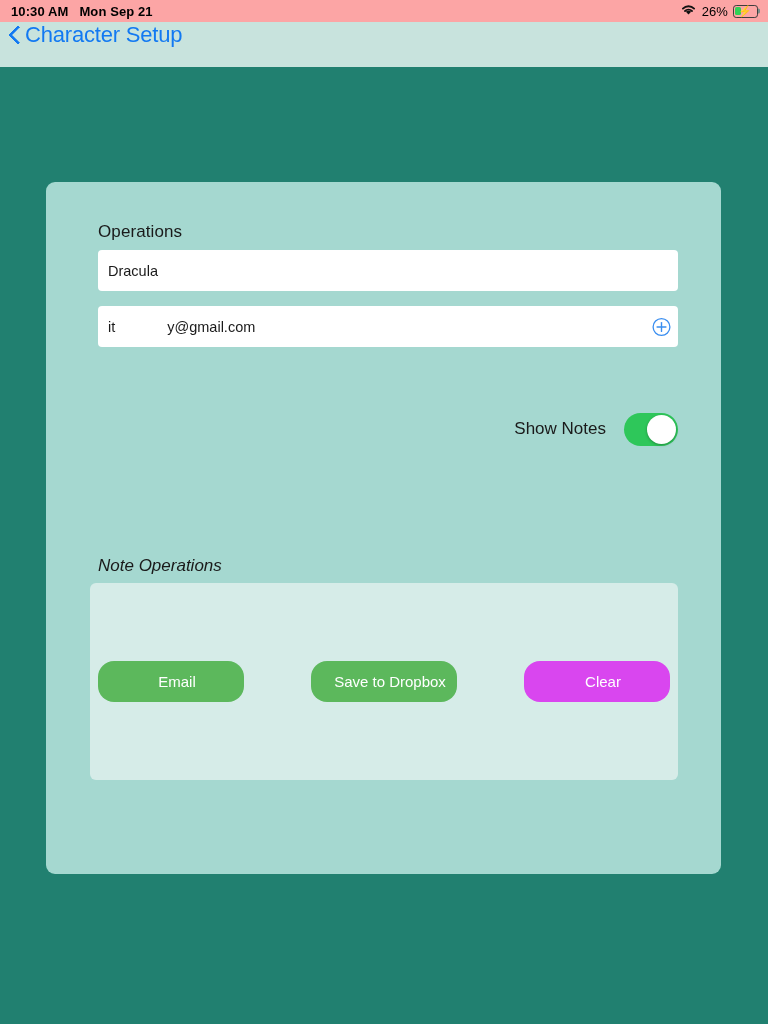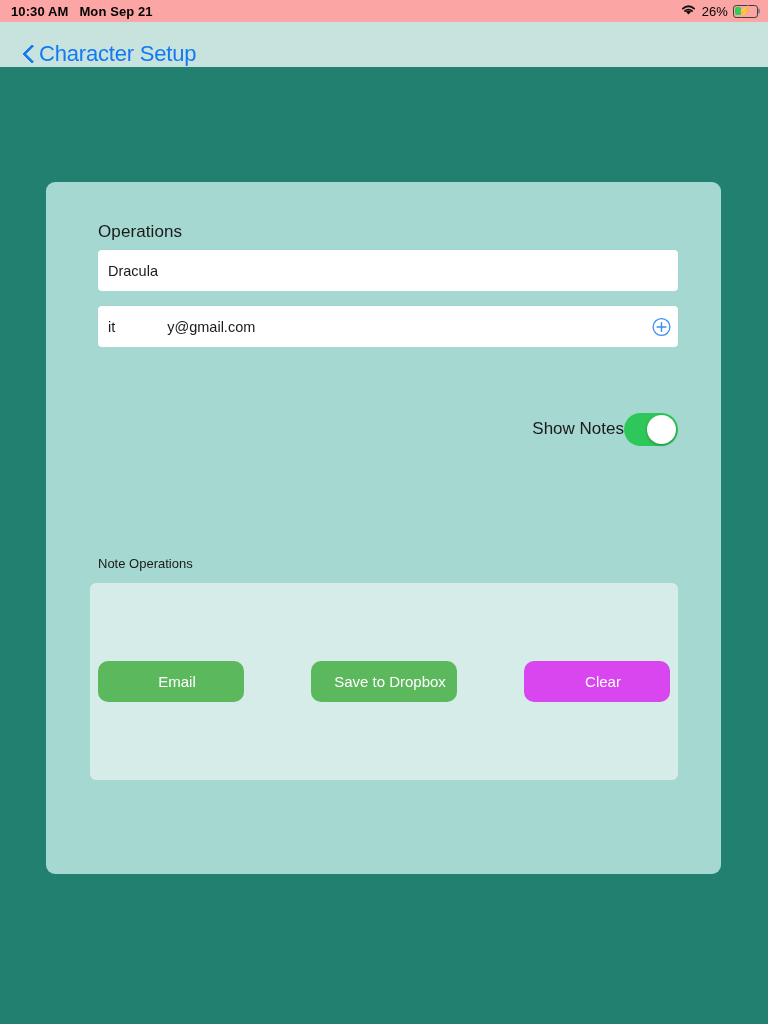--- a/index.html
+++ b/index.html
@@ -72,22 +72,22 @@
     font-size: 11px;
     line-height: 1;
     color: #111;
   }
 
   
   .nav-bar {
     height: 45px;
     background: #c8e3dd;
     display: flex;
-    align-items: flex-end;
-    padding-left: 22px;
+    align-items: flex-start;
+    padding-left: 8px;
   }
   .back-button {
     display: flex;
     align-items: center;
     gap: 4px;
     cursor: pointer;
     user-select: none;
   }
   .chevron-left {
     width: 13px;
@@ -188,20 +188,21 @@
     height: 46px;
     background: #0000f5;
     border-radius: 7px;
     cursor: pointer;
   }
 
   .notes-group {
     margin-left: auto;
     display: flex;
     align-items: center;
+    gap: 18px;
   }
   .notes-label { font-size: 17px; color: #1a1a1a; }
   .toggle {
     width: 54px;
     height: 33px;
     background: #2ec75a;
     border-radius: 17px;
     position: relative;
     cursor: pointer;
     flex: none;
@@ -215,22 +216,23 @@
     background: #ffffff;
     border-radius: 50%;
     box-shadow: 0 1px 3px rgba(0,0,0,0.3);
   }
 
   
   .ops-title {
     position: absolute;
     left: 98px;
     top: 556px;
-    font-size: 13px;
+    font-size: 17px;
     color: #1a1a1a;
+    font-style: italic;
   }
   .ops-panel {
     position: absolute;
     left: 90px;
     top: 583px;
     width: 588px;
     height: 197px;
     background: #d6ece8;
     border-radius: 6px;
   }
@@ -241,21 +243,21 @@
     width: 100%;
     height: 100%;
     display: flex;
     align-items: center;
     justify-content: space-between;
     padding: 0 8px;
   }
   .op-btn {
     height: 41px;
     border: none;
-    border-radius: 10px;
+    border-radius: 16px;
     color: #ffffff;
     font-family: "Liberation Sans", sans-serif;
     font-size: 15px;
     cursor: pointer;
     display: flex;
     align-items: center;
     justify-content: center;
     padding-left: 12px;
   }
   .btn-email { width: 146px; background: #5cb85c; }

